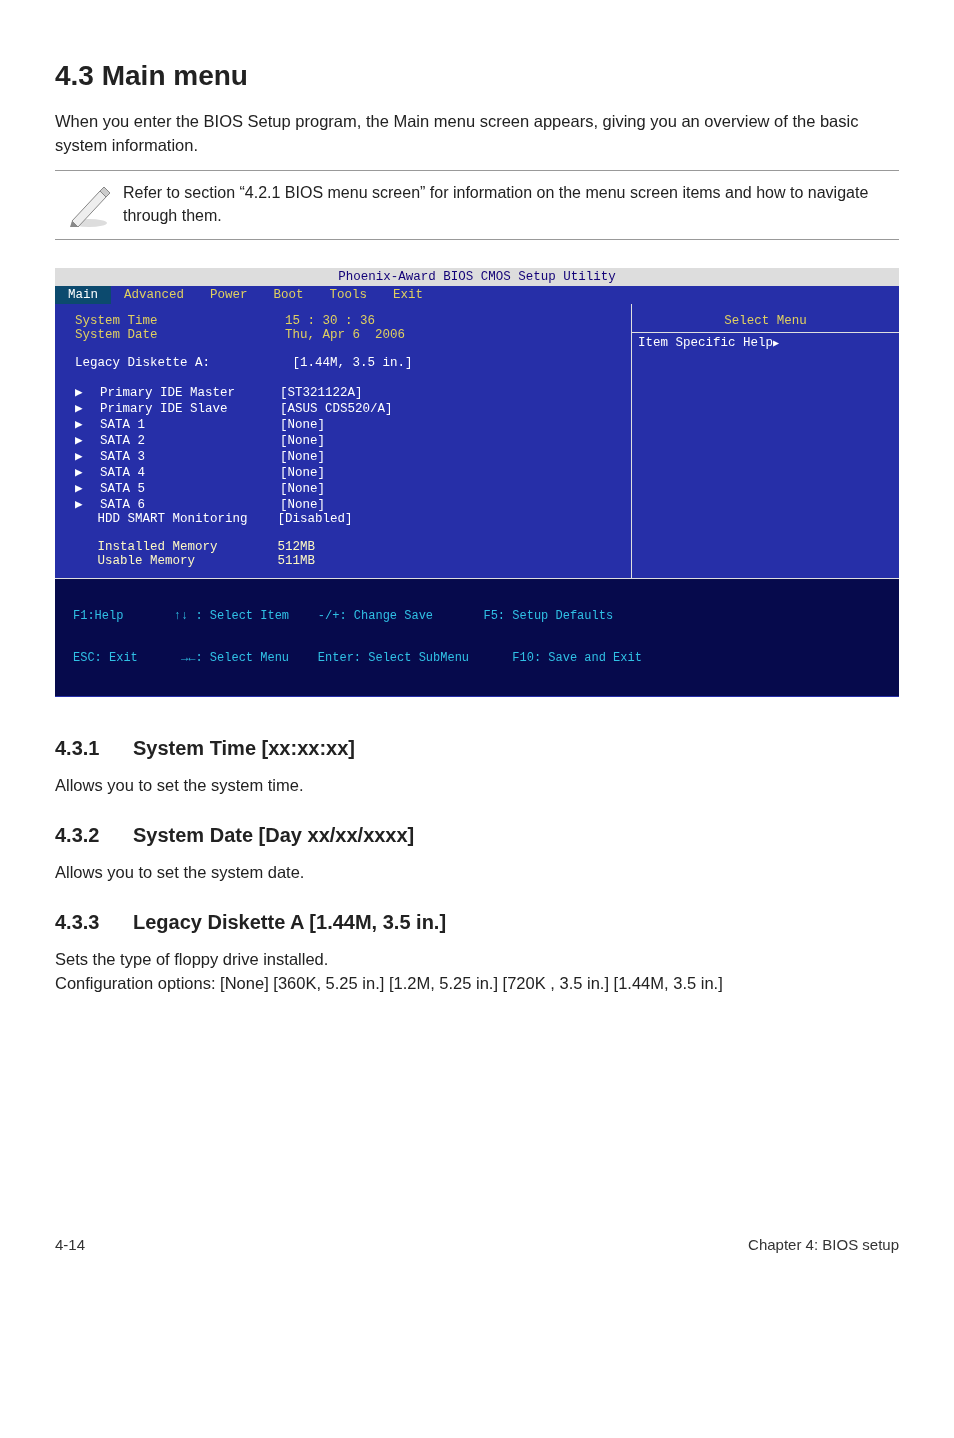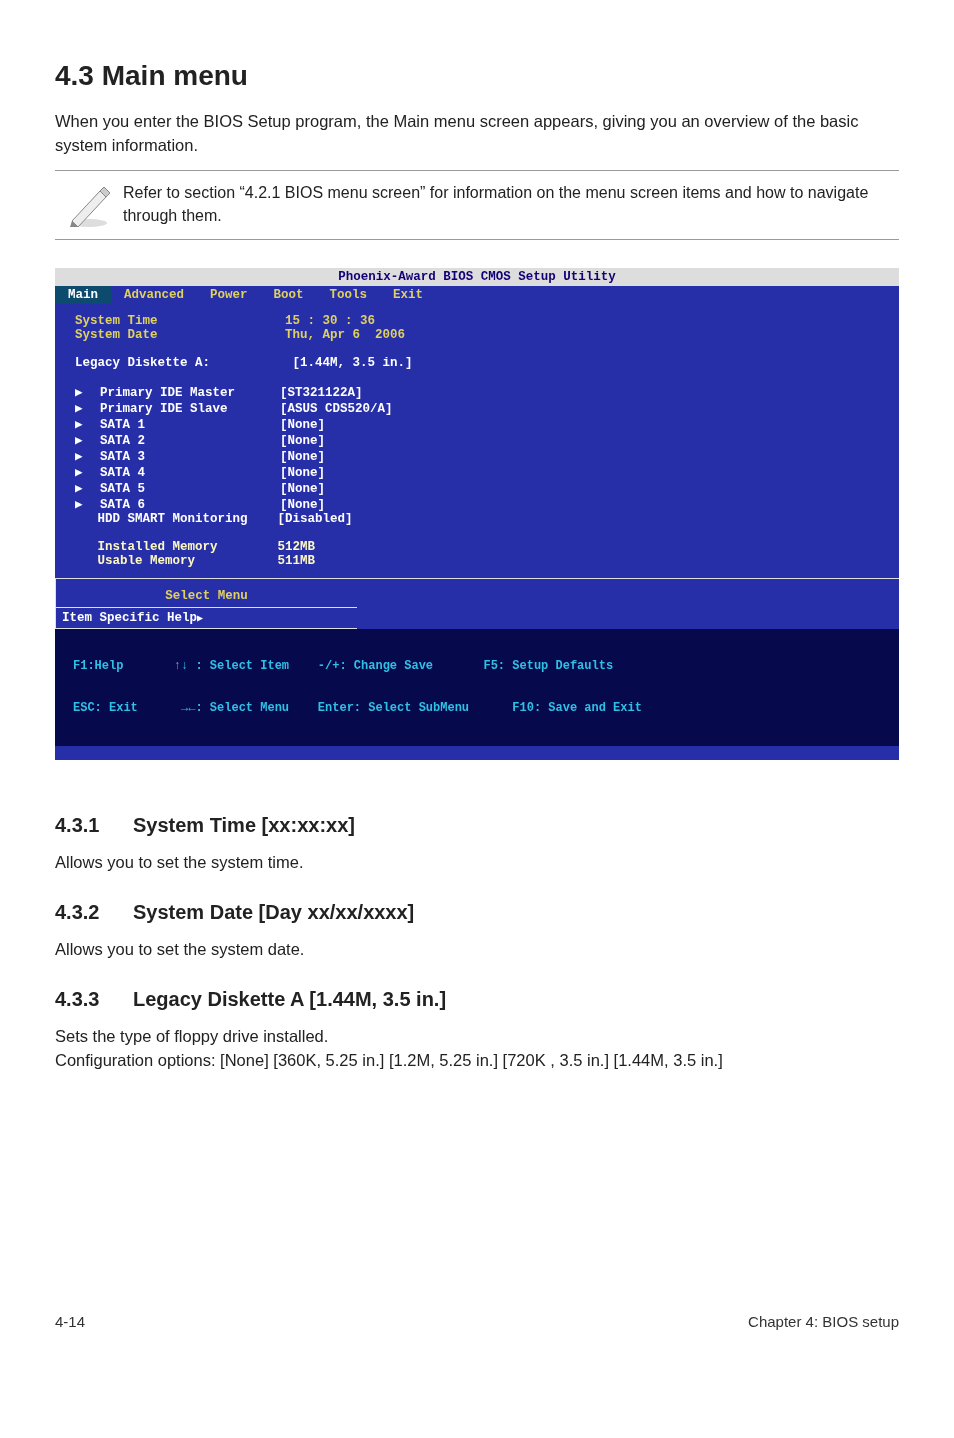--- a/index.html
+++ b/index.html
@@ -38,48 +38,47 @@
   }
   .note-text {
     font-size: 16px;
     line-height: 1.4;
   }
   .bios-panel {
     background: #262FA8;
     color: #fff;
     font-family: "Courier New", monospace;
     font-size: 12.5px;
-    font-weight: bold;
-    padding: 0 0 14px 0;
-    margin-bottom: 54px;
+    font-weight: normal;
+    padding: 0 0 1px 0;
+    margin-bottom: 40px;
   }
   .bios-title {
     background: #ddd;
     color: #110077;
     text-align: center;
     padding: 2px 0;
   }
   .bios-menubar {
     display: flex;
     background: #262FA8;
   }
   .bios-menubar span {
     padding: 2px 13px;
   }
   .bios-body {
     display: flex;
-    flex-direction: column;
   }
   .bios-content {
     flex: 1;
     padding: 10px 8px 10px 20px;
     border-bottom: 1px solid #dfdfdf;
   }
   .bios-help {
-    width: 302px;
+    width: 268px;
     border-left: 1px solid #dfdfdf;
     border-bottom: 1px solid #dfdfdf;
   }
   .bios-help-title {
     color: #E0D060;
     text-align: center;
     padding: 10px 6px 4px 6px;
     border-bottom: 1px solid #dfdfdf;
   }
   .bios-help-line {

